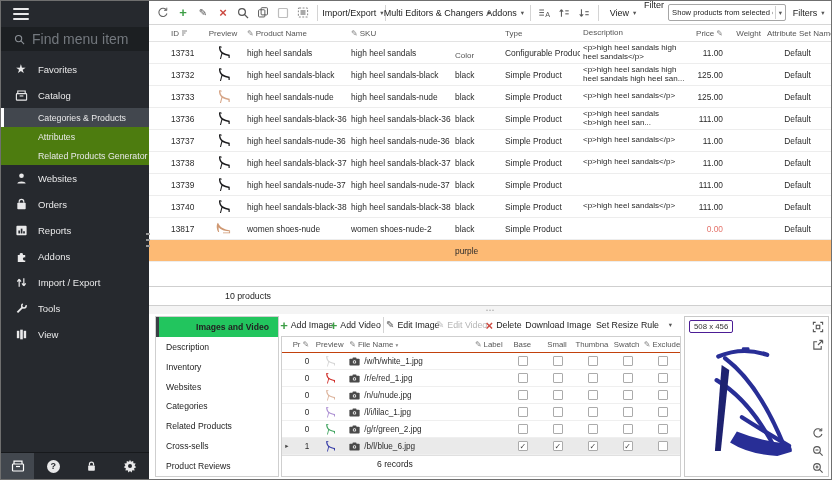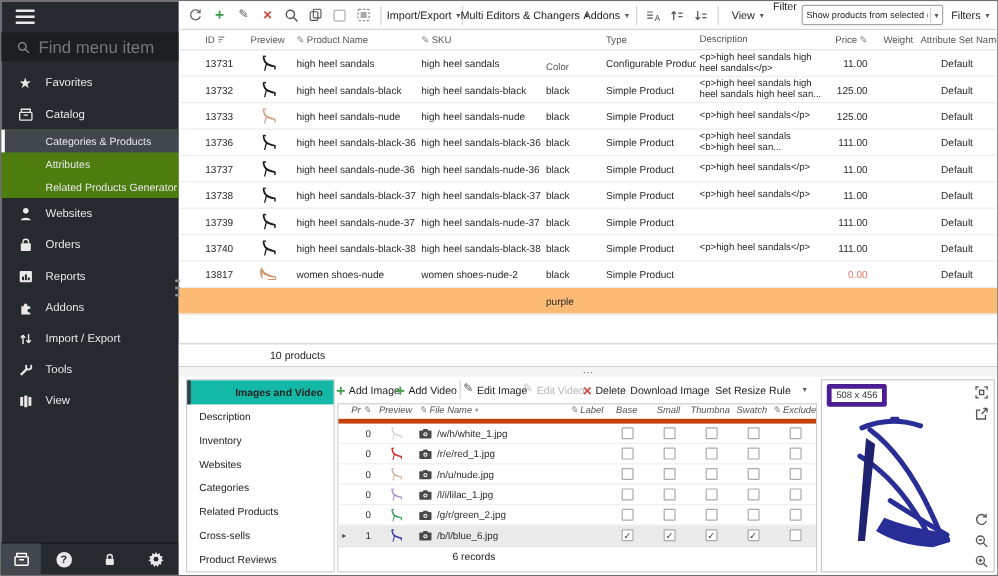--- a/index.html
+++ b/index.html
@@ -65,46 +65,46 @@
 
   .statusbar{position:absolute;left:0;top:285px;width:100%;height:20px;border-top:1px solid #cfcfcf;border-bottom:1px solid #cfcfcf;display:flex;align-items:center;padding-left:76px;font-size:8.8px;color:#222;background:#fff;}
   .hsplit{position:absolute;left:0;top:305px;width:100%;height:8px;background:#f4f4f4;display:flex;align-items:center;justify-content:center;color:#777;font-size:9px;line-height:0;cursor:row-resize;}
   .vgrip{position:absolute;left:-3px;top:232px;width:5px;height:14px;display:flex;flex-direction:column;justify-content:space-between;cursor:col-resize;}
   .vgrip i{display:block;width:4px;height:2px;background:transparent;border-left:2px solid #9a9a9a;border-right:2px solid #9a9a9a;}
 
   
   .bottom{position:absolute;left:0;top:313px;width:100%;height:165px;background:#fff;}
   .tabsbox{position:absolute;left:6px;top:2px;width:124px;height:161px;border:1px solid #cfcfcf;background:#fff;display:flex;flex-direction:column;}
   .tab{flex:1;display:flex;align-items:center;padding-left:10px;font-size:8.6px;color:#222;cursor:pointer;position:relative;}
-  .tab.active{background:#14b8a6;font-weight:bold;padding-left:40px;}
+  .tab.active{background:#22c55e;font-weight:bold;padding-left:40px;}
   .tab.active::before{content:"";position:absolute;left:0;top:0;bottom:0;width:3px;background:#3a3f45;}
 
   .mid{position:absolute;left:132px;top:0;width:400px;height:165px;}
   .itb{height:22px;display:flex;align-items:center;gap:2px;padding:0 2px;}
   .itb .tbtn{font-size:8.8px;}
   .itb .disabled{color:#b5b5b5;cursor:default;}
   .itb .disabled .pencil{color:#c2c2c2;}
   .igrid{position:absolute;left:0;top:22px;width:400px;height:141px;border:1px solid #cfcfcf;background:#fff;}
-  .ihead{height:16px;display:flex;align-items:flex-start;border-bottom:4px solid #c2410c;font-size:7.8px;color:#555;font-style:italic;}
+  .ihead{height:16px;display:flex;align-items:center;border-bottom:1px solid #c2410c;font-size:7.8px;color:#555;}
   .irow{height:17px;display:flex;align-items:center;border-bottom:1px solid #efefef;font-size:8.2px;color:#2b2b2b;cursor:pointer;}
   .irow.sel{background:#eaeaea;}
   .im{width:10px;padding:0;text-align:center;font-size:6.5px;color:#444;}
   .irow.sel .im::before{content:"\25B8";}
   .ipr{width:22px;text-align:right;padding-right:4px;}
   .iprev{width:34px;display:flex;align-items:center;justify-content:center;}
   .iprev .shoe{width:13px;height:13px;}
   .ifile{width:130px;display:flex;align-items:center;gap:4px;}
   .ilabel{width:34px;}
   .icb{width:36px;display:flex;align-items:center;justify-content:center;}
   .iexc{width:36px;display:flex;align-items:center;justify-content:center;}
   .cb{width:10px;height:10px;border:1px solid #ababab;border-radius:1px;background:#fff;font-size:8px;line-height:9px;text-align:center;color:#444;}
   .ifoot{height:16px;border-top:1px solid #e0e0e0;display:flex;align-items:center;padding-left:95px;font-size:8.6px;color:#222;}
 
   .preview{position:absolute;left:535px;top:2px;width:145px;height:161px;border:1px solid #c9c9c9;background:#fff;}
-  .pbadge{position:absolute;left:4px;top:3px;border:4px solid #4c1d95;border-radius:2px;padding:1px 4px;font-size:7.8px;color:#333;background:#fff;}
+  .pbadge{position:absolute;left:4px;top:3px;border:1px solid #4c1d95;border-radius:2px;padding:1px 4px;font-size:7.8px;color:#333;background:#fff;}
   .pic{position:absolute;right:4px;width:12px;height:12px;color:#555;cursor:pointer;}
   .bigshoe{position:absolute;left:8px;top:10px;}
 </style>
 </head>
 <body>
 
 <svg width="0" height="0" style="position:absolute">
   <defs>
     <symbol id="sym-shoe" viewBox="0 0 24 24">
       <path d="M6 2 C5.6 6.5 7 10 9.6 12.4 L7.4 21 H9 L11 13.6 C13.8 15.1 17.2 16 20.2 16.4 L20.3 19.4 H22.1 V14.8 C18 13.8 14.2 12.6 11.6 10.9 C9.2 9.3 8 6 8 2.6 Z"></path>

